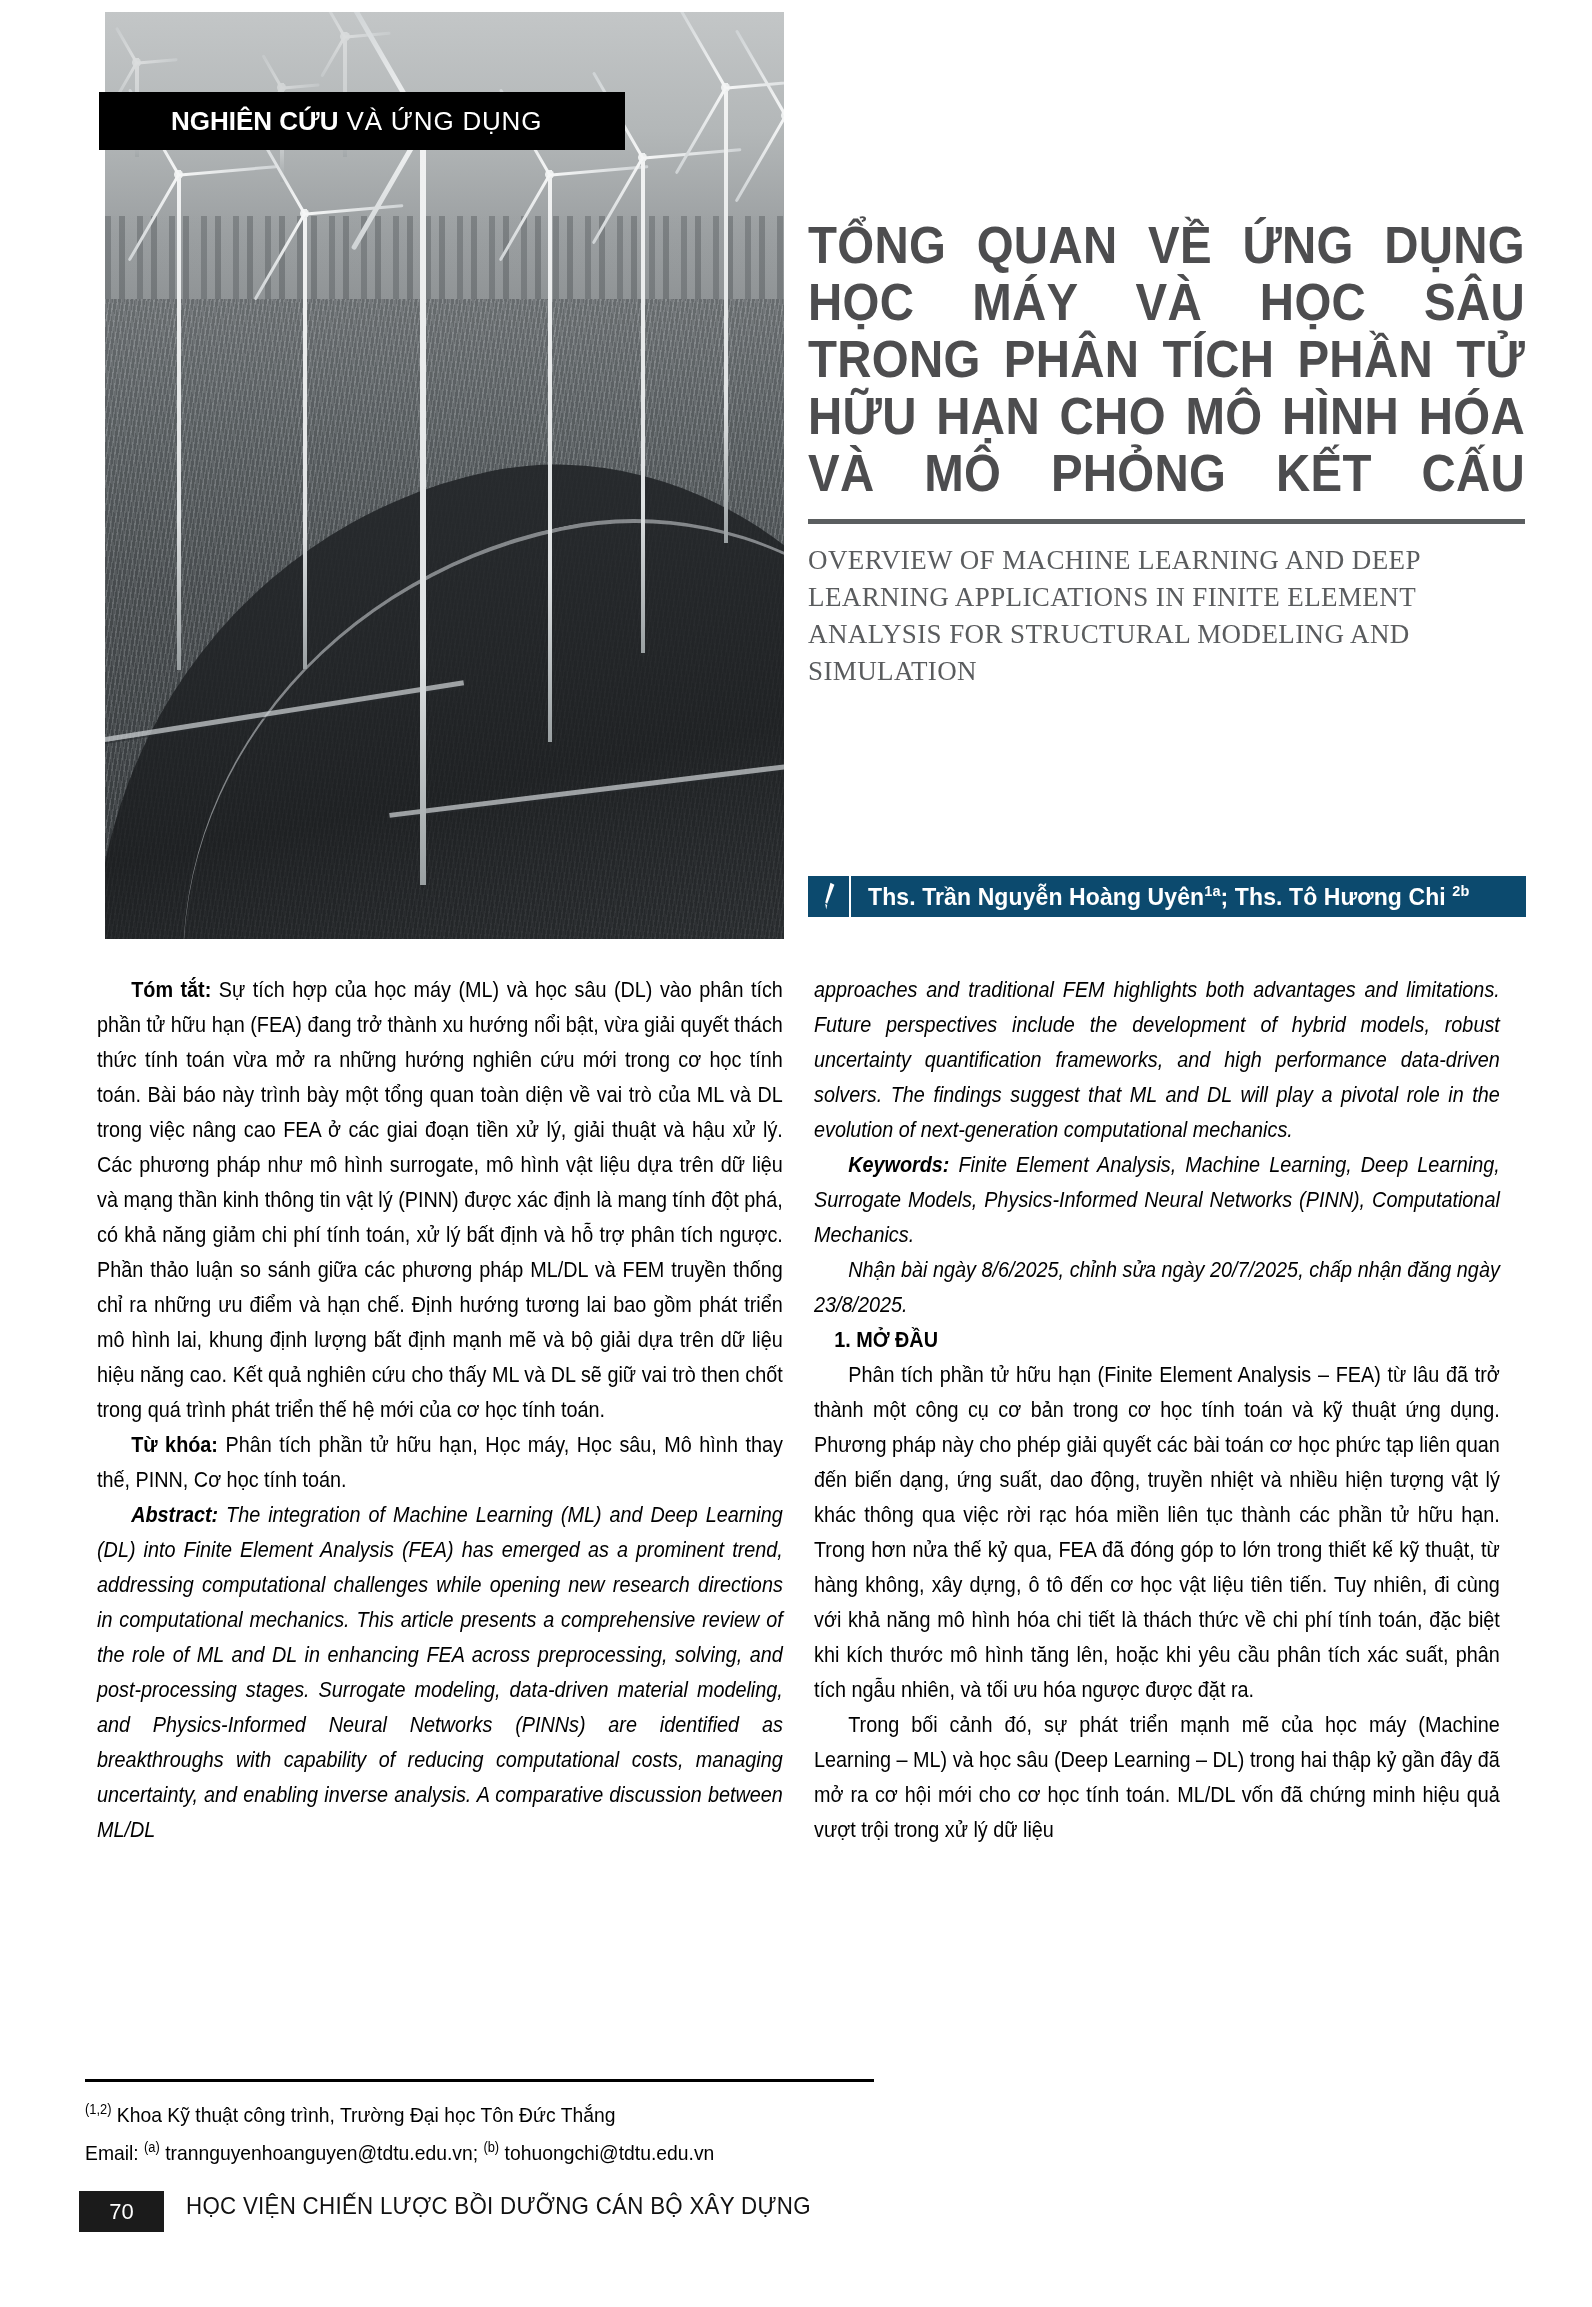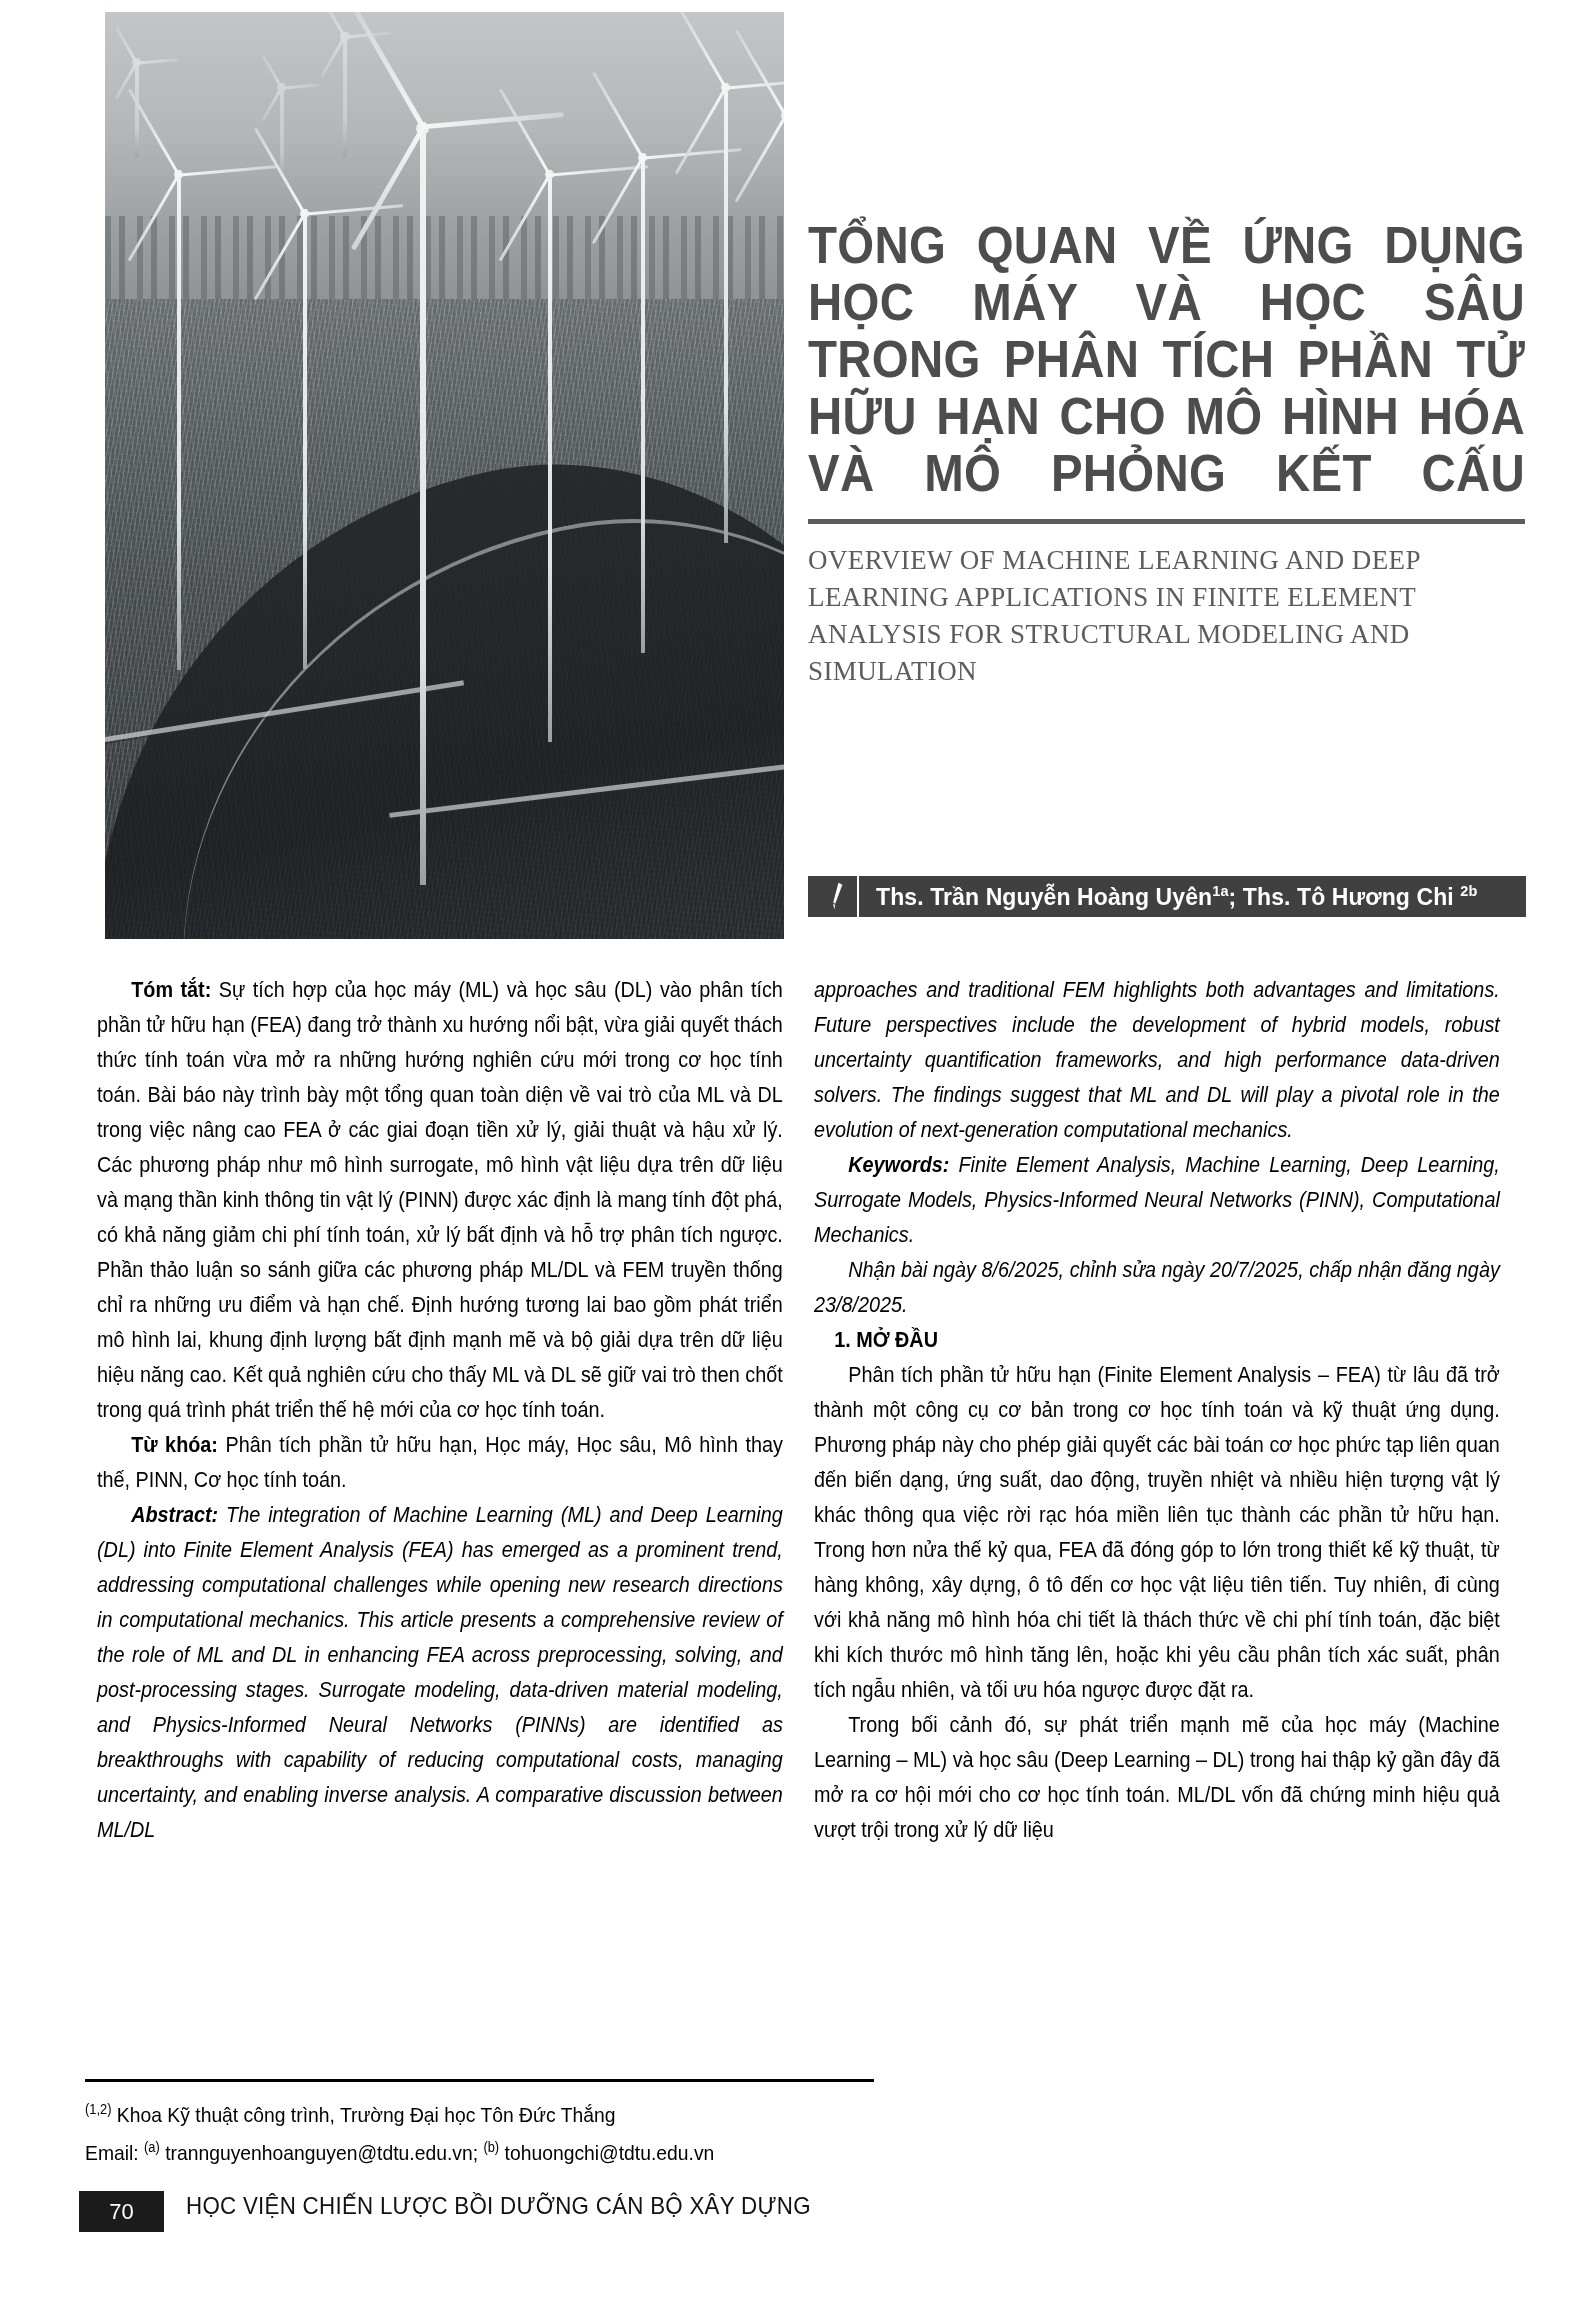--- a/index.html
+++ b/index.html
@@ -129,21 +129,21 @@
     color:#5a5c5e;
     letter-spacing:0.4px;
     text-align:justify;
   }
   .en-title .line { display:block; }
   .en-title .line.last { text-align:left; }
 
   
   .authorbar {
     position:absolute; left:808px; top:876px; width:718px; height:41px;
-    background:#404040; display:flex; align-items:center;padding-left:8px;
+    background:#0c4a6e; display:flex; align-items:center;
   }
   .pen-cell {
     width:43px; height:100%; display:flex; align-items:center; justify-content:center;
     border-right:2.6px solid #ffffff;
   }
   .pen-icon { display:block; }
   .author-names {
     color:#ffffff; font-size:23px; font-weight:bold; white-space:nowrap;
     padding-left:17px; letter-spacing:0.1px;
   }
@@ -285,20 +285,23 @@
           <div class="blade b2"></div>
           <div class="blade b3"></div>
       </div>
       <div class="turbine" style="left:631px; top:99px; width:99px; height:421px;">
         <div class="hub"></div>
         <div class="blade b1"></div>
           <div class="blade b2"></div>
       </div>
     </div>
 
+    <div class="kicker-wrap">
+      <div class="kicker-text"><b>NGHIÊN CỨU</b><span class="reg"> VÀ ỨNG DỤNG</span></div>
+    </div>
 
     <div class="titleblock">
       <div class="vn-title">
         <span class="line">TỔNG QUAN VỀ ỨNG DỤNG</span>
         <span class="line">HỌC MÁY VÀ HỌC SÂU</span>
         <span class="line">TRONG PHÂN TÍCH PHẦN TỬ</span>
         <span class="line">HỮU HẠN CHO MÔ HÌNH HÓA</span>
         <span class="line">VÀ MÔ PHỎNG KẾT CẤU</span>
       </div>
       <div class="rule"></div>

